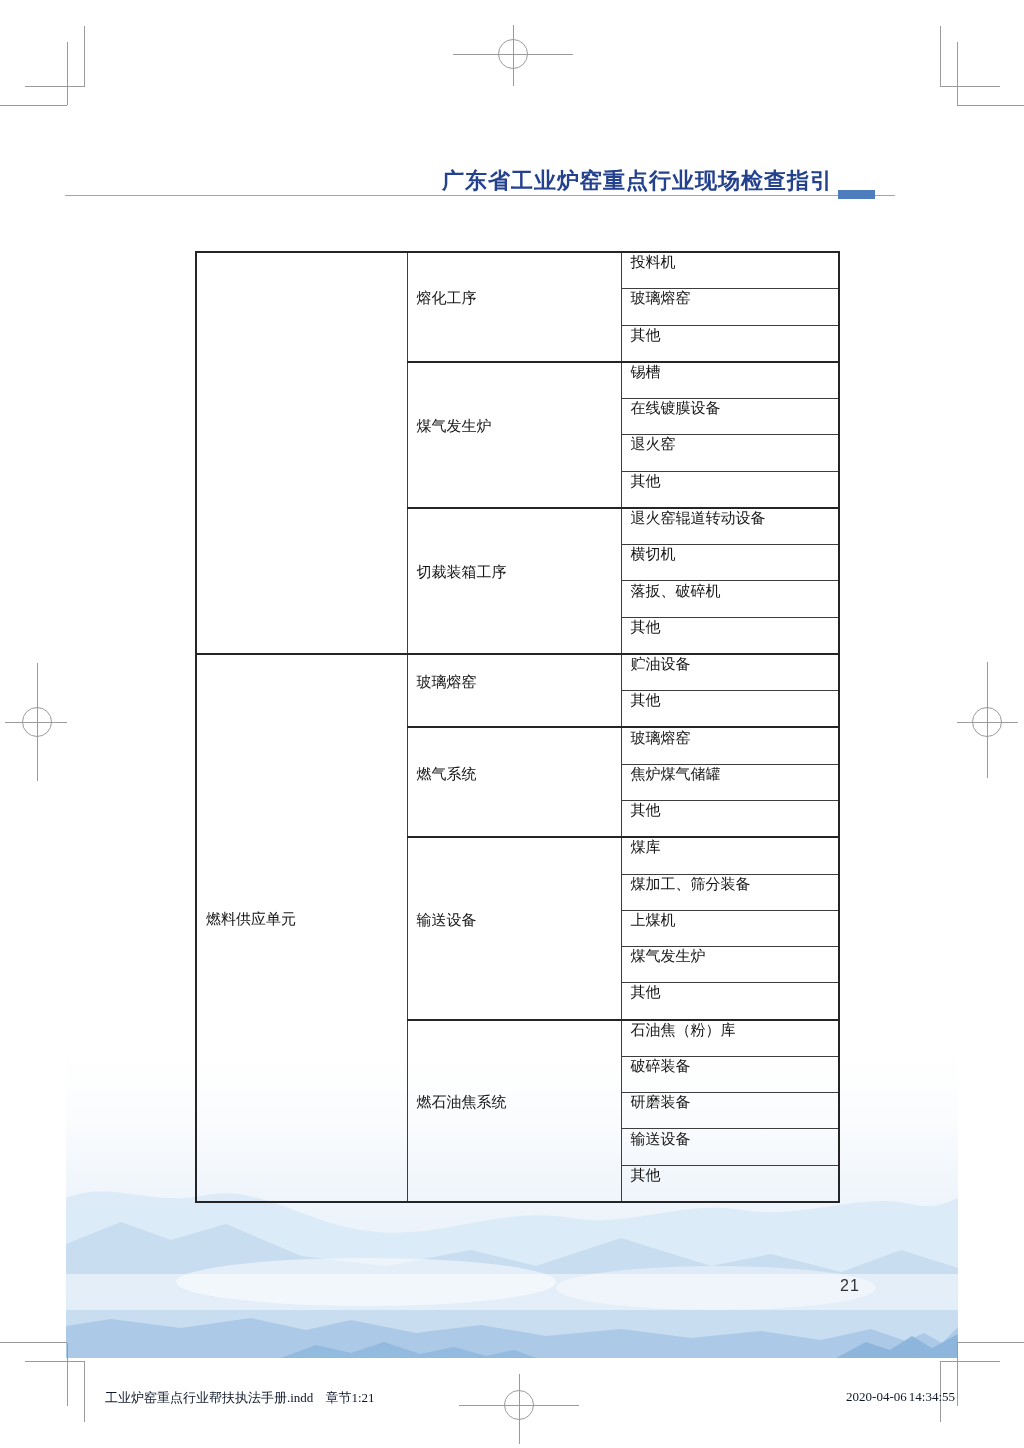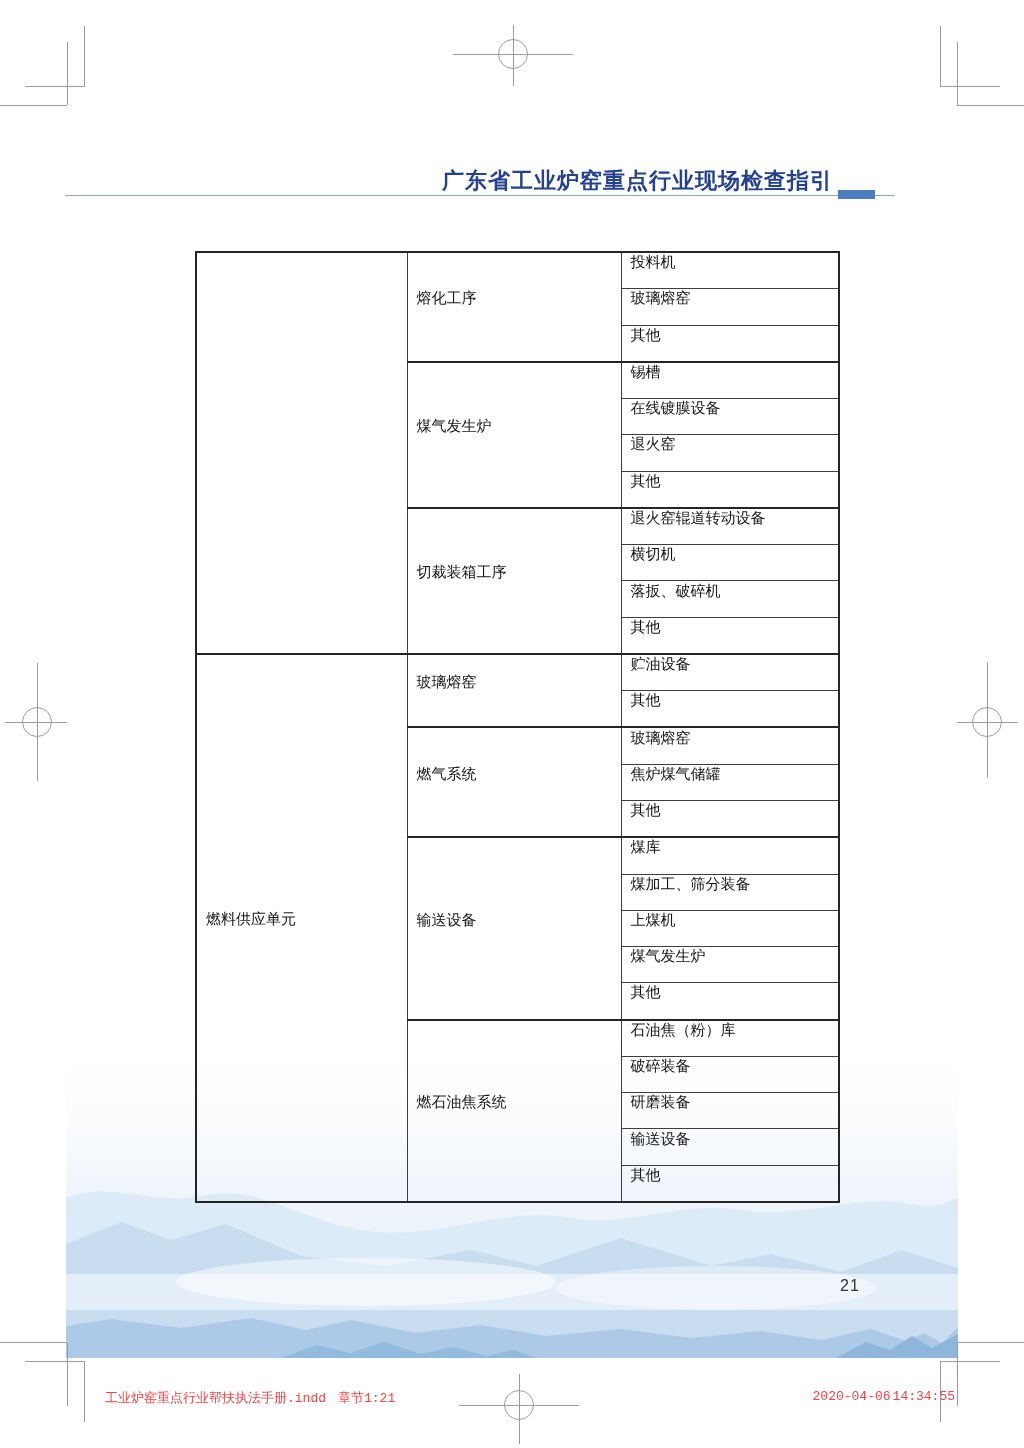--- a/index.html
+++ b/index.html
@@ -20,21 +20,21 @@
 
   
   .doc-table { position:absolute; top:251px; left:195px; width:643px; height:952px;
     border-collapse:collapse; table-layout:fixed; border:2px solid #252525; }
   .doc-table td { border:1px solid #3d3d3d; padding:0 4px 16px 9px; font-size:15px;
     color:#141414; vertical-align:middle; text-align:left; white-space:nowrap; overflow:hidden; }
   .doc-table tr.g > td { border-top:2px solid #252525; }
 
   .page-number { position:absolute; top:1277px; left:840px; font-size:16px; color:#333333; letter-spacing:1px; }
 
-  .slug { font-size:13px; color:#ef4444; font-family:Liberation Mono, monospace; white-space:nowrap; }
+  .slug { font-size:13px; color:#0f172a; font-family:Liberation Serif, serif; white-space:nowrap; }
   .slug-left  { position:absolute; top:1389px; left:105px; }
   .slug-left .sec  { margin-left:12px; }
   .slug-right { position:absolute; top:1389px; right:69px; }
   .slug-right .time { margin-left:2px; }
 
   .mountains { position:absolute; left:66px; top:1030px; width:892px; height:328px; }
 </style>
 </head>
 <body>
 

